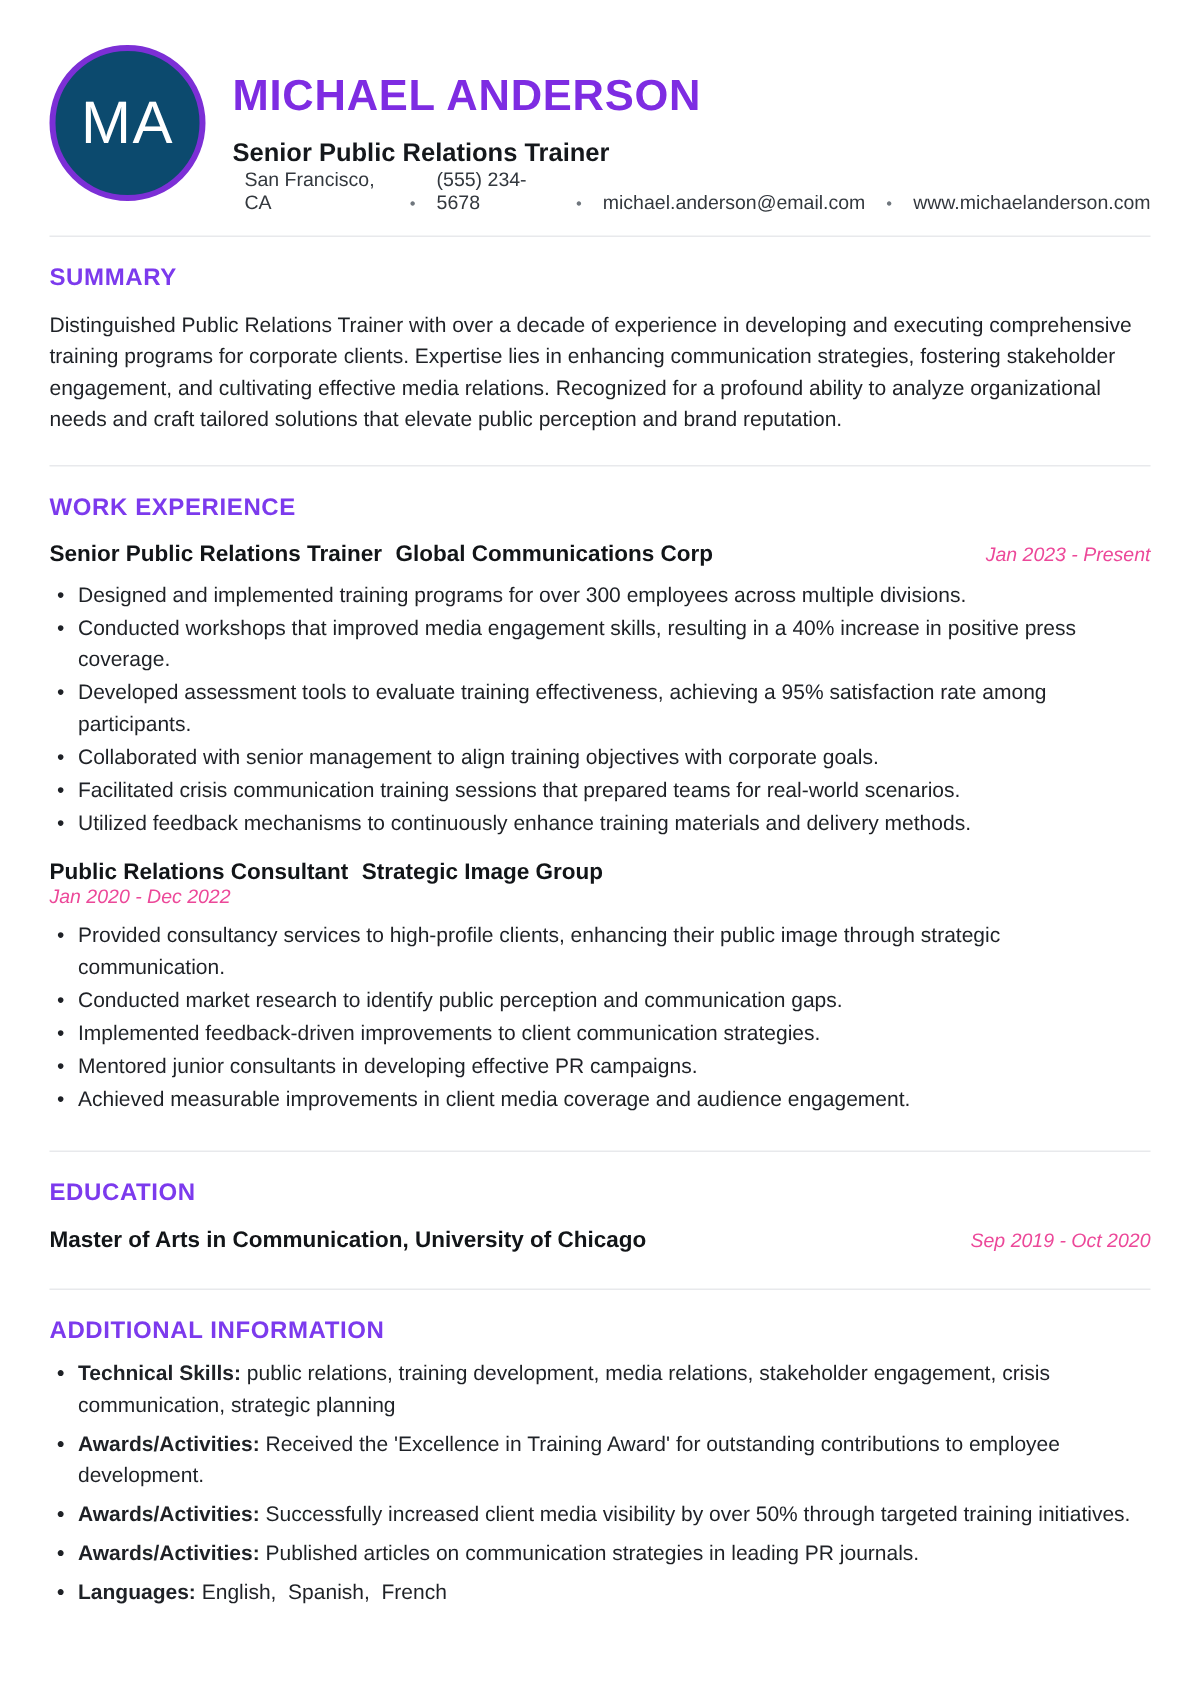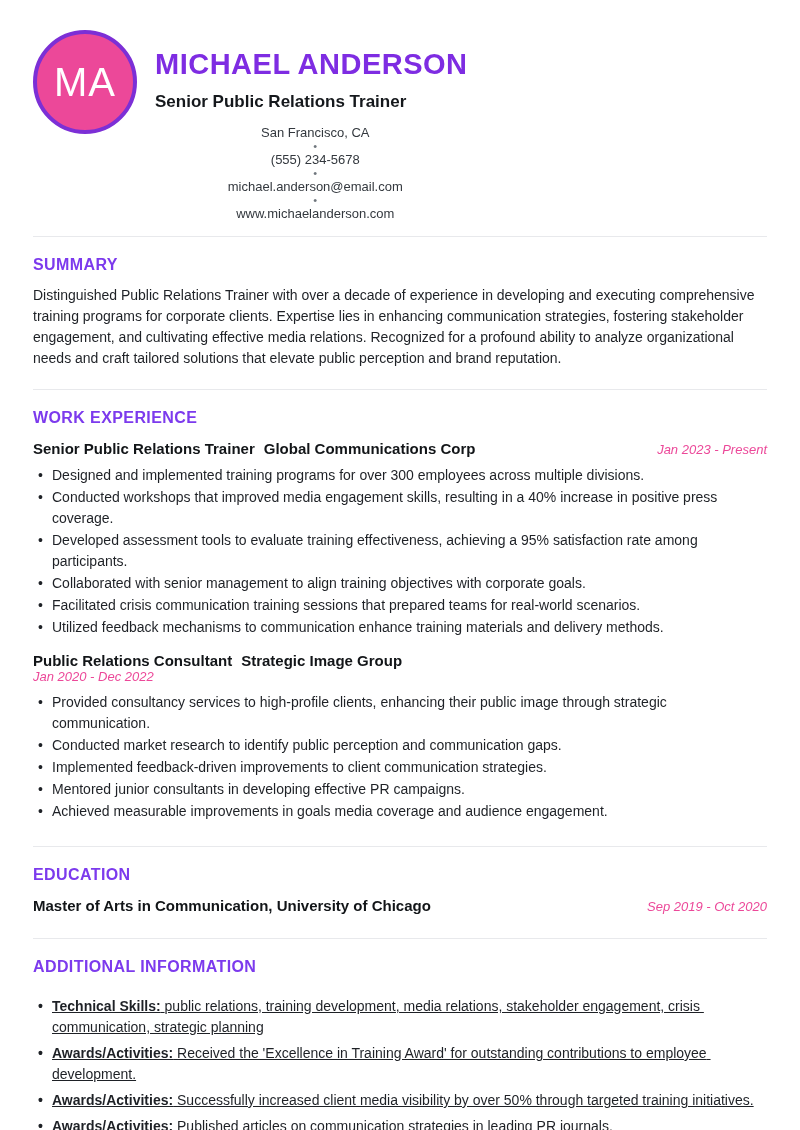--- a/index.html
+++ b/index.html
@@ -7,39 +7,39 @@
   body { font-family: "Liberation Sans", "DejaVu Sans", sans-serif; color: #1e2126; }
   .page {
     width: 800px; height: 1130px; background: #fff; margin: 0 auto;
     padding: 30px 33px 0 33px; overflow: hidden; position: relative;
   }
 
   
   .header { display: flex; align-items: flex-start; gap: 18px; }
   .avatar {
     width: 104px; height: 104px; border-radius: 50%;
-    background: #ec4899; border: 4px solid #7c2fd6;
+    background: #0c4a6e; border: 4px solid #7c2fd6;
     display: flex; align-items: center; justify-content: center;
     flex: 0 0 auto;
   }
   .avatar span {
     color: #ffffff; font-size: 40px; font-weight: 400; letter-spacing: 1px;
   }
   .header-text { padding-top: 7px; }
   .name {
     color: #7e2ce2; font-size: 29px; font-weight: 800; letter-spacing: 0.5px;
     line-height: 1.1;
     margin-top: 12px;
   }
   .job-subtitle {
     margin-top: 11px; font-size: 17px; font-weight: 600; color: #15181c;
   }
   .contact-row {
-    margin-top: 13px; margin-left: 8px; font-size: 13px; color: #33383e;
-    display: flex; align-items: center; flex-direction: column;
+    margin-left: 8px; font-size: 13px; color: #33383e;
+    display: flex; align-items: flex-end;
   }
   .dot-sep { color: #6f767d; font-size: 11px; margin: 0 14px; }
 
   
   .divider { border: none; border-top: 1px solid #e8e9ec; height: 0; }
   .d1 { margin-top: 15px; }
   .d2 { margin-top: 20px; }
   .d3 { margin-top: 24px; }
   .d4 { margin-top: 24px; }
 
@@ -65,21 +65,21 @@
   ul.bullets li {
     position: relative; padding-left: 19px; font-size: 14px;
     line-height: 21px; margin-bottom: 1px; color: #1e2126;
   }
   ul.bullets li::before {
     content: "•"; position: absolute; left: 5px; top: 0; color: #1e2126;
   }
   .job2 .entry-head { margin-top: 14px; flex-direction: column; }
 
   
-  ul.extra { list-style: none; margin-top: 20px; text-decoration: underline; }
+  ul.extra { list-style: none; margin-top: 8px; }
   ul.extra li {
     position: relative; padding-left: 19px; font-size: 14px;
     line-height: 21px; margin-bottom: 5px; color: #1e2126;
   }
   ul.extra li::before {
     content: "•"; position: absolute; left: 5px; top: 0; color: #1e2126; font-weight: 700;
   }
   ul.extra .lbl { font-weight: 700; }
   ul.extra .txt { white-space: pre-wrap; }
 </style>
@@ -126,38 +126,38 @@
           <span>Global Communications Corp</span>
         </div>
         <div class="entry-dates">Jan 2023 - Present</div>
       </div>
       <ul class="bullets">
         <li>Designed and implemented training programs for over 300 employees across multiple divisions.</li>
         <li>Conducted workshops that improved media engagement skills, resulting in a 40% increase in positive press coverage.</li>
         <li>Developed assessment tools to evaluate training effectiveness, achieving a 95% satisfaction rate among participants.</li>
         <li>Collaborated with senior management to align training objectives with corporate goals.</li>
         <li>Facilitated crisis communication training sessions that prepared teams for real-world scenarios.</li>
-        <li>Utilized feedback mechanisms to communication enhance training materials and delivery methods.</li>
+        <li>Utilized feedback mechanisms to continuously enhance training materials and delivery methods.</li>
       </ul>
     </div>
 
     <div class="job job2">
       <div class="entry-head">
         <div class="entry-title">
           <span>Public Relations Consultant</span>
           <span>Strategic Image Group</span>
         </div>
         <div class="entry-dates">Jan 2020 - Dec 2022</div>
       </div>
       <ul class="bullets">
         <li>Provided consultancy services to high-profile clients, enhancing their public image through strategic communication.</li>
         <li>Conducted market research to identify public perception and communication gaps.</li>
         <li>Implemented feedback-driven improvements to client communication strategies.</li>
         <li>Mentored junior consultants in developing effective PR campaigns.</li>
-        <li>Achieved measurable improvements in goals media coverage and audience engagement.</li>
+        <li>Achieved measurable improvements in client media coverage and audience engagement.</li>
       </ul>
     </div>
   </div>
 
   <hr class="divider d3">
 
   <div class="section">
     <div class="section-heading">EDUCATION</div>
     <div class="entry-head">
       <div class="entry-title">

